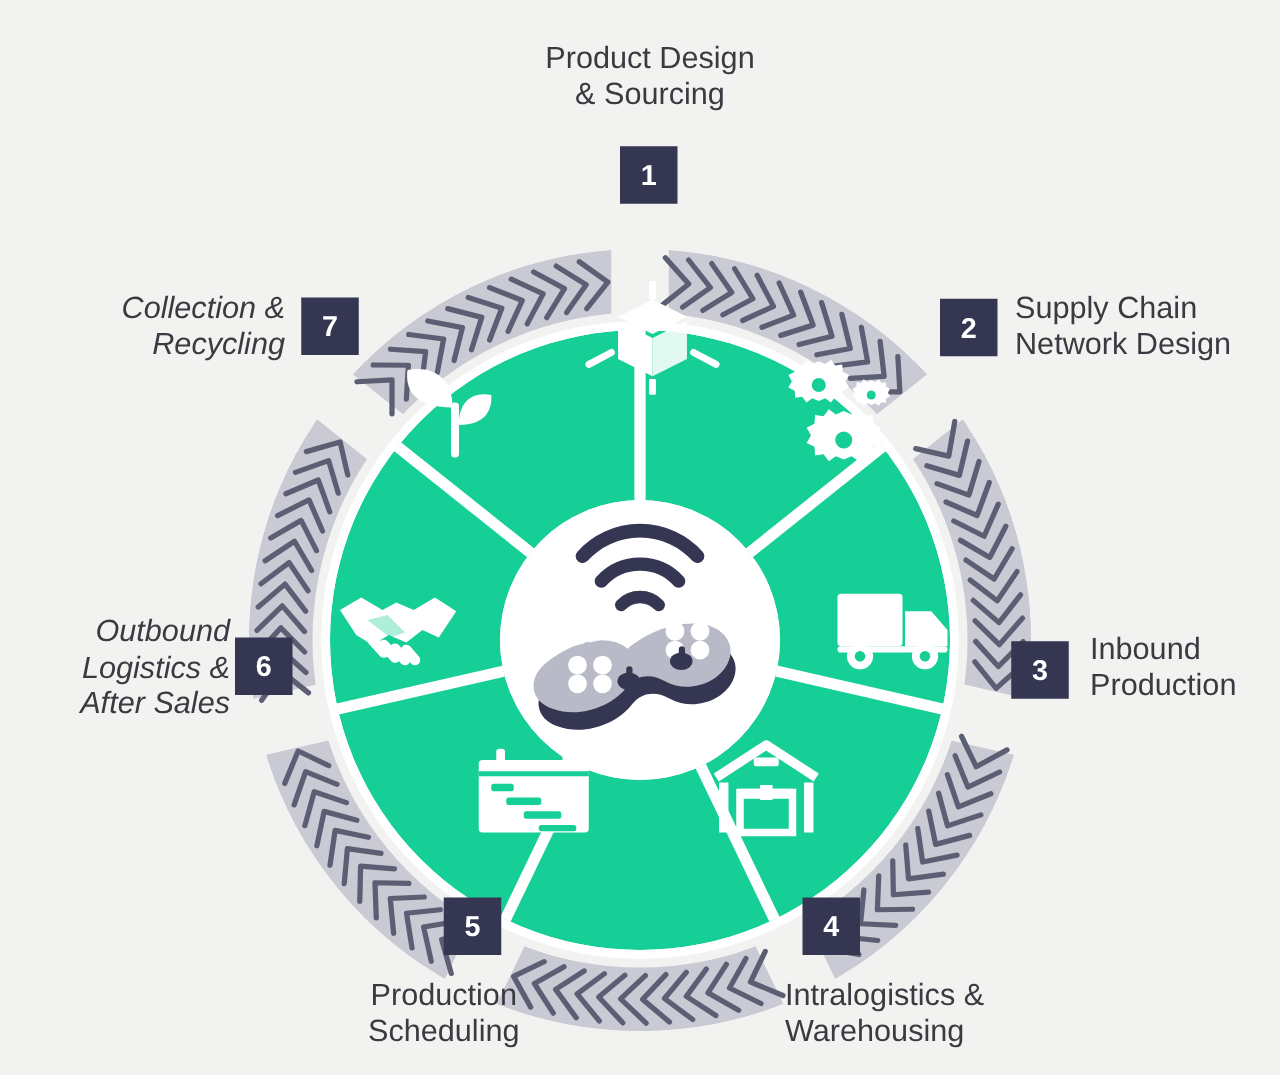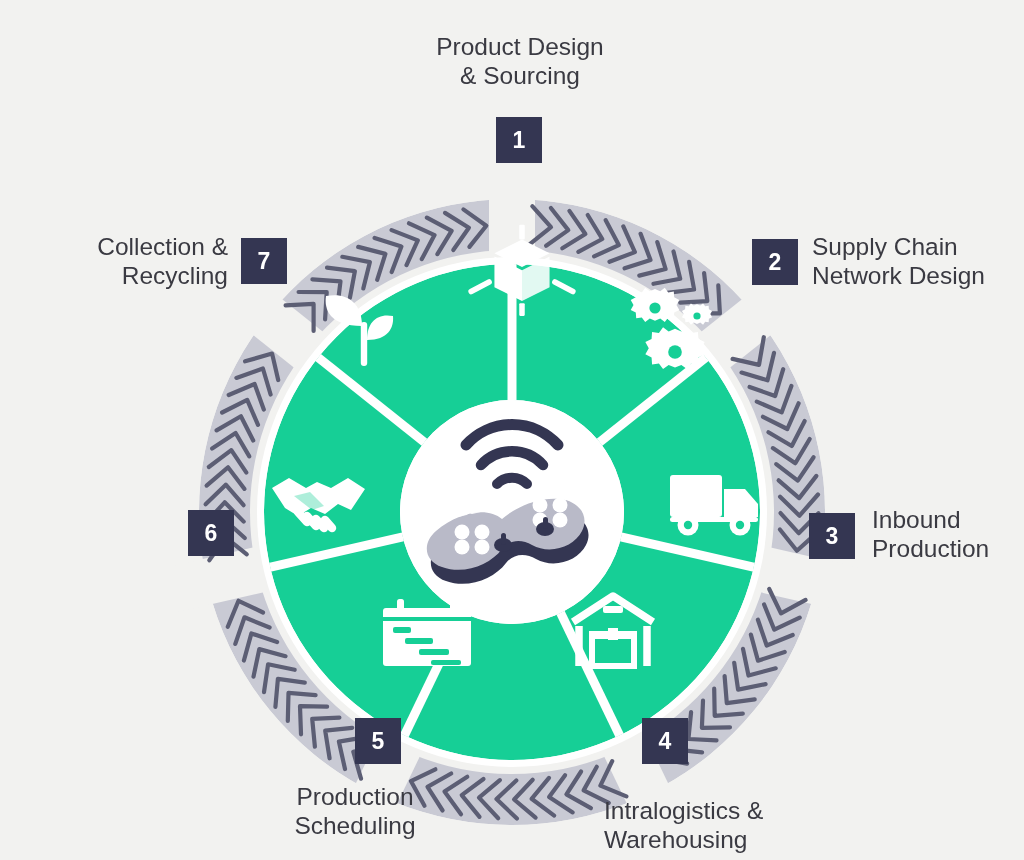--- a/index.html
+++ b/index.html
@@ -27,21 +27,21 @@
     height: 860px;
   }
   .label {
     position: absolute;
     color: #3a3a42;
     font-size: 24.5px;
     line-height: 1.17;
     white-space: pre;
     font-family: "Liberation Sans", sans-serif;
   }
-  .label.r { text-align: right; }
+  .label.r { text-align: right; font-style: italic; }
   .label.l { text-align: left; }
   .label.c { text-align: center; }
 
   .badge {
     position: absolute;
     width: 46px;
     height: 46px;
     background: #343652;
     color: #ffffff;
     font-size: 23px;
@@ -50,21 +50,21 @@
     align-items: center;
     justify-content: center;
     font-family: "Liberation Sans", sans-serif;
     letter-spacing: 0px;
   }
 
   
   #lbl-1 { left: 392px; top: 33px;  width: 256px; }
   #lbl-2 { left: 812px; top: 233px; width: 210px; }
   #lbl-3 { left: 872px; top: 506px; width: 152px; }
-  #lbl-4 { left: 604px; top: 783px; width: 200px; margin-top: 14px; }
+  #lbl-4 { left: 628px; top: 783px; width: 200px; }
   #lbl-5 { left: 270px; top: 783px; width: 170px; }
   #lbl-6 { left: 22px;  top: 492px; width: 162px; }
   #lbl-7 { left: 60px;  top: 233px; width: 168px; }
 
   
   #bdg-1 { left: 496px; top: 117px; }
   #bdg-2 { left: 752px; top: 239px; }
   #bdg-3 { left: 809px; top: 513px; }
   #bdg-4 { left: 642px; top: 718px; }
   #bdg-5 { left: 355px; top: 718px; }
@@ -354,20 +354,23 @@
   <div class="label c" id="lbl-1">Product Design
 &amp; Sourcing</div>
   <div class="label l" id="lbl-2">Supply Chain
 Network Design</div>
   <div class="label l" id="lbl-3">Inbound
 Production</div>
   <div class="label l" id="lbl-4">Intralogistics &amp;
 Warehousing</div>
   <div class="label c" id="lbl-5">Production
 Scheduling</div>
+  <div class="label r" id="lbl-6">Outbound
+Logistics &amp;
+After Sales</div>
   <div class="label r" id="lbl-7">Collection &amp;
 Recycling</div>
 
   <div class="badge" id="bdg-1">1</div>
   <div class="badge" id="bdg-2">2</div>
   <div class="badge" id="bdg-3">3</div>
   <div class="badge" id="bdg-4">4</div>
   <div class="badge" id="bdg-5">5</div>
   <div class="badge" id="bdg-6">6</div>
   <div class="badge" id="bdg-7">7</div>

